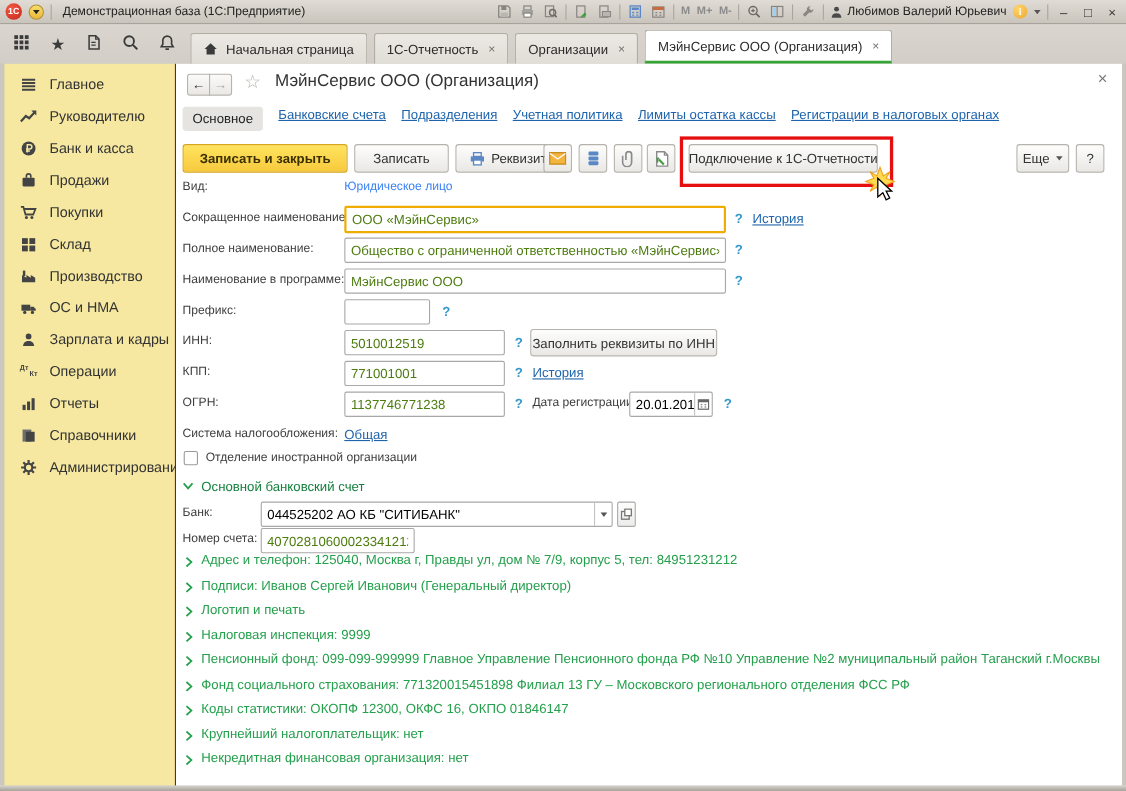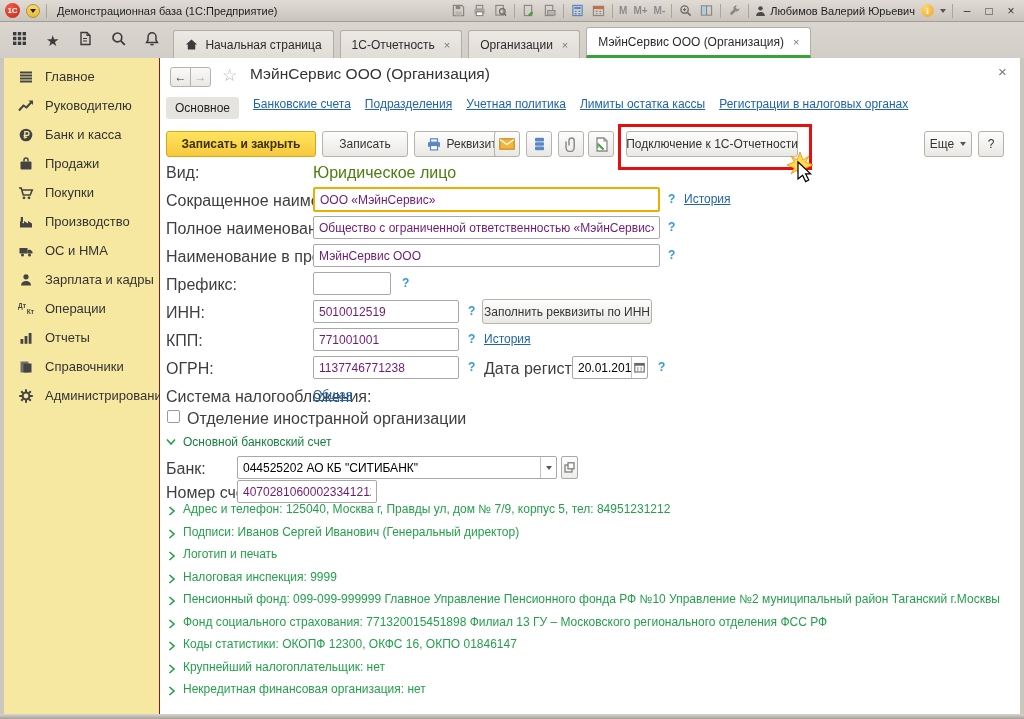--- a/index.html
+++ b/index.html
@@ -51,24 +51,24 @@
           display:flex;align-items:center;justify-content:center;font-size:12px}
   .form-title{font-size:15.5px;color:#333;white-space:nowrap}
   .chip{background:#e5e4e1;border-radius:3px;padding:4px 9px;font-size:12px;color:#222}
   .navlnk{color:#1e64ad;text-decoration:underline;font-size:12px;white-space:nowrap;cursor:pointer}
   .btn{position:absolute;height:26px;box-sizing:border-box;border:1px solid #b6b3ac;border-radius:3px;
        background:linear-gradient(#fdfdfc,#e9e8e5);font-size:12px;color:#333;display:flex;align-items:center;
        justify-content:center;padding:0 9px;cursor:pointer;white-space:nowrap;gap:6px}
   .btn.yellow{background:linear-gradient(#ffe45f,#f7c93d);border-color:#d7a51a;font-weight:bold;color:#3a3000}
   .btn.icon{width:26px;padding:0}
   .caret{width:0;height:0;border-left:3.5px solid transparent;border-right:3.5px solid transparent;border-top:4px solid #555}
-  .lbl{position:absolute;font-size:16px;color:#3e3e3e;white-space:nowrap}
-  .grn{color:#4d7c0f}
+  .lbl{position:absolute;font-size:11px;color:#3e3e3e;white-space:nowrap}
+  .grn{color:#3b82f6}
   .tin{position:absolute;height:23px;box-sizing:border-box;border:1px solid #a8a8a8;border-radius:2px;
-       font-size:12px;padding:0 5px;background:#fff;color:#701a75;font-family:inherit;outline:none}
+       font-size:12px;padding:0 5px;background:#fff;color:#4d7c0f;font-family:inherit;outline:none}
   .tin.hl{border:2px solid #eead00;height:25px}
   .hq{position:absolute;color:#3399cc;font-weight:bold;font-size:12px;cursor:pointer}
   .lnk{position:absolute;color:#1e64ad;text-decoration:underline;font-size:12px;white-space:nowrap;cursor:pointer}
   .combo{position:absolute;box-sizing:border-box;border:1px solid #a8a8a8;border-radius:2px;background:#fff;height:23px;
          display:flex;align-items:center}
   .combo .cval{flex:1;padding:0 5px;font-size:12px;color:#000;white-space:nowrap;overflow:hidden}
   .combo .cdrop{width:15px;align-self:stretch;border-left:1px solid #c3c3c3;display:flex;align-items:center;justify-content:center}
   .sqbtn{position:absolute;width:17px;height:23px;box-sizing:border-box;border:1px solid #a8a8a8;border-radius:2px;
          background:linear-gradient(#fdfdfc,#ececea);display:flex;align-items:center;justify-content:center}
   .sec{position:absolute;left:8px;display:flex;align-items:flex-end;gap:7px;font-size:12px;color:#24a04c;
@@ -267,20 +267,31 @@
   <div class="side-item">
     <svg width="16" height="16" viewBox="0 0 16 16">
         <path d="M1 3h2.2l2 7h7l2-5H4.2" fill="none" stroke="#444" stroke-width="1.6"></path>
         <circle cx="6" cy="12.8" r="1.4" fill="#444"></circle>
         <circle cx="11" cy="12.8" r="1.4" fill="#444"></circle>
       </svg>
     <span>Покупки</span>
   </div>
   <div class="side-item">
     <svg width="16" height="16" viewBox="0 0 16 16">
+        <g fill="#444">
+          <rect x="2" y="2.5" width="5.3" height="5.3"></rect>
+          <rect x="8.7" y="2.5" width="5.3" height="5.3"></rect>
+          <rect x="2" y="9.2" width="5.3" height="5.3"></rect>
+          <rect x="8.7" y="9.2" width="5.3" height="5.3"></rect>
+        </g>
+      </svg>
+    <span>Склад</span>
+  </div>
+  <div class="side-item">
+    <svg width="16" height="16" viewBox="0 0 16 16">
         <polygon points="2,13.5 2,7 6,9.5 6,7 10,9.5 10,7 14,9.5 14,13.5" fill="#444"></polygon>
         <rect x="2.8" y="3" width="2.2" height="5" fill="#444"></rect>
       </svg>
     <span>Производство</span>
   </div>
   <div class="side-item">
     <svg width="16" height="16" viewBox="0 0 16 16">
         <rect x="1.5" y="5" width="8" height="5.5" fill="#444"></rect>
         <path d="M9.5 6.8h3l2 2v1.7h-5z" fill="#444"></path>
         <circle cx="4.5" cy="12" r="1.5" fill="#444"></circle>

